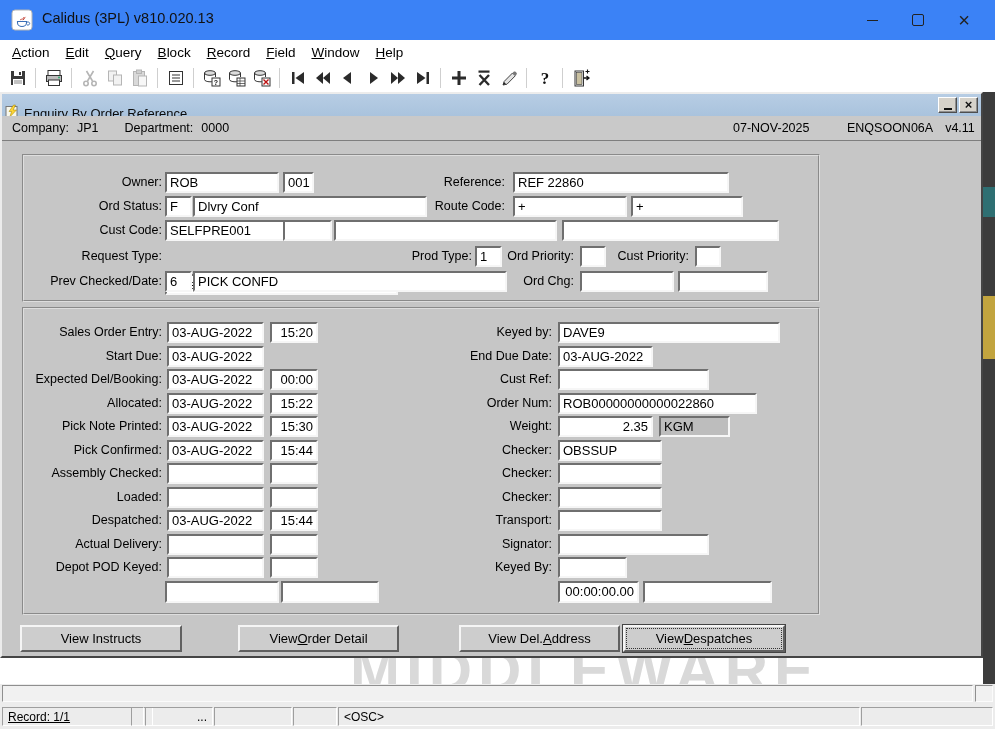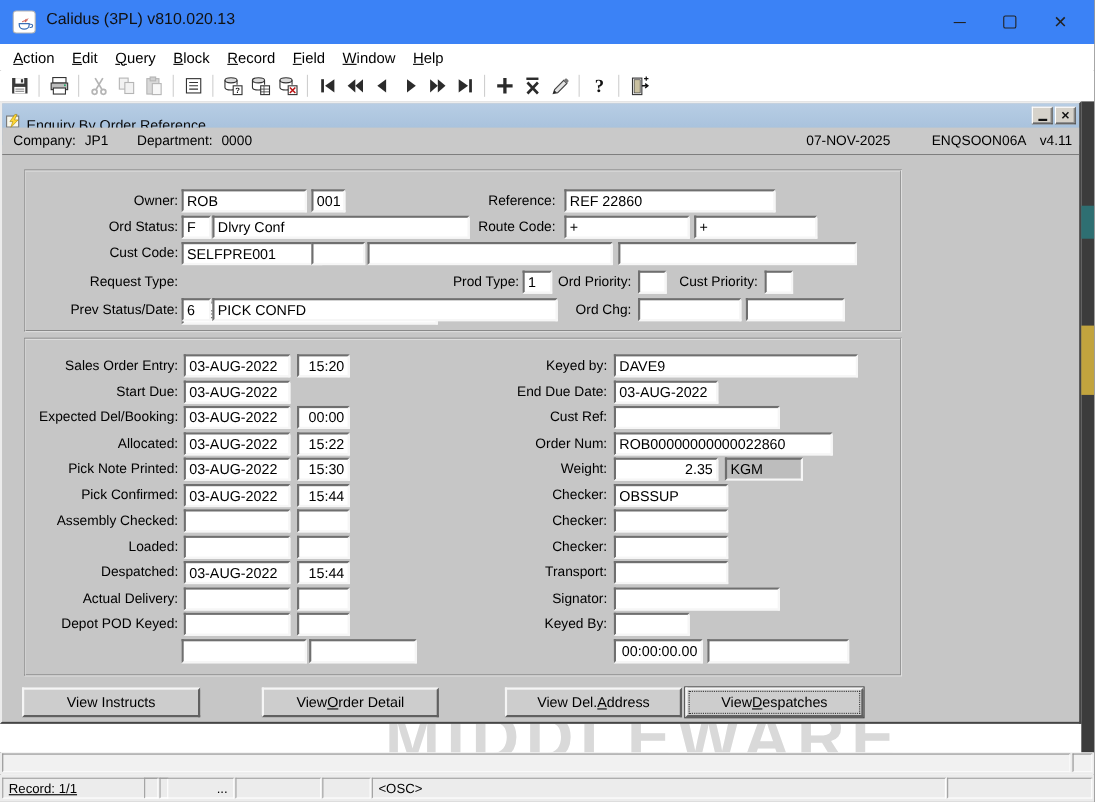--- a/index.html
+++ b/index.html
@@ -302,21 +302,21 @@
       <div class="canvas">
 
         <div class="groupbox" style="left:20px;top:13px;width:798px;height:148px;"></div>
 
         <div class="groupbox" style="left:20px;top:166px;width:798px;height:308px;"></div>
 
         <div class="lbl" style="left:10px;top:33px;width:150px;">Owner:</div>
         <div class="fld" style="left:163px;top:31px;width:114px;">ROB</div>
         <div class="fld" style="left:281px;top:31px;width:31px;">001</div>
         <div class="lbl" style="left:396px;top:33px;width:107px;">Reference:</div>
-        <div class="fld" style="left:511px;top:31px;width:192px;">REF 22860</div>
+        <div class="fld" style="left:511px;top:31px;width:216px;">REF 22860</div>
 
         <div class="lbl" style="left:10px;top:57px;width:150px;">Ord Status:</div>
         <div class="fld" style="left:163px;top:55px;width:27px;">F</div>
         <div class="fld" style="left:191px;top:55px;width:234px;">Dlvry Conf</div>
         <div class="lbl" style="left:396px;top:57px;width:107px;">Route Code:</div>
         <div class="fld" style="left:511px;top:55px;width:114px;">+</div>
         <div class="fld" style="left:629px;top:55px;width:112px;">+</div>
 
         <div class="lbl" style="left:10px;top:81px;width:150px;">Cust Code:</div>
         <div class="fld" style="left:163px;top:79px;width:128px;">SELFPRE001</div>
@@ -326,21 +326,21 @@
 
         <div class="lbl" style="left:10px;top:107px;width:150px;">Request Type:</div>
         <div class="fld" style="left:163px;top:105px;width:233px;margin-top:28px;">Sales Orders</div>
         <div class="lbl" style="left:390px;top:107px;width:80px;">Prod Type:</div>
         <div class="fld" style="left:473px;top:105px;width:27px;">1</div>
         <div class="lbl" style="left:482px;top:107px;width:90px;">Ord Priority:</div>
         <div class="fld" style="left:578px;top:105px;width:26px;"></div>
         <div class="lbl" style="left:597px;top:107px;width:90px;">Cust Priority:</div>
         <div class="fld" style="left:693px;top:105px;width:26px;"></div>
 
-        <div class="lbl" style="left:10px;top:132px;width:150px;">Prev Status/Date:</div>
+        <div class="lbl" style="left:10px;top:132px;width:150px;">Prev Checked/Date:</div>
         <div class="fld" style="left:163px;top:130px;width:27px;">6</div>
         <div class="fld" style="left:191px;top:130px;width:314px;">PICK CONFD</div>
         <div class="lbl" style="left:482px;top:132px;width:90px;">Ord Chg:</div>
         <div class="fld" style="left:578px;top:130px;width:94px;"></div>
         <div class="fld" style="left:676px;top:130px;width:90px;"></div>
 
         <div class="lbl" style="left:12px;top:183px;width:148px;">Sales Order Entry:</div>
         <div class="fld" style="left:165px;top:181px;width:97px;">03-AUG-2022</div>
         <div class="fld ralign" style="left:268px;top:181px;width:48px;">15:20</div>
 

